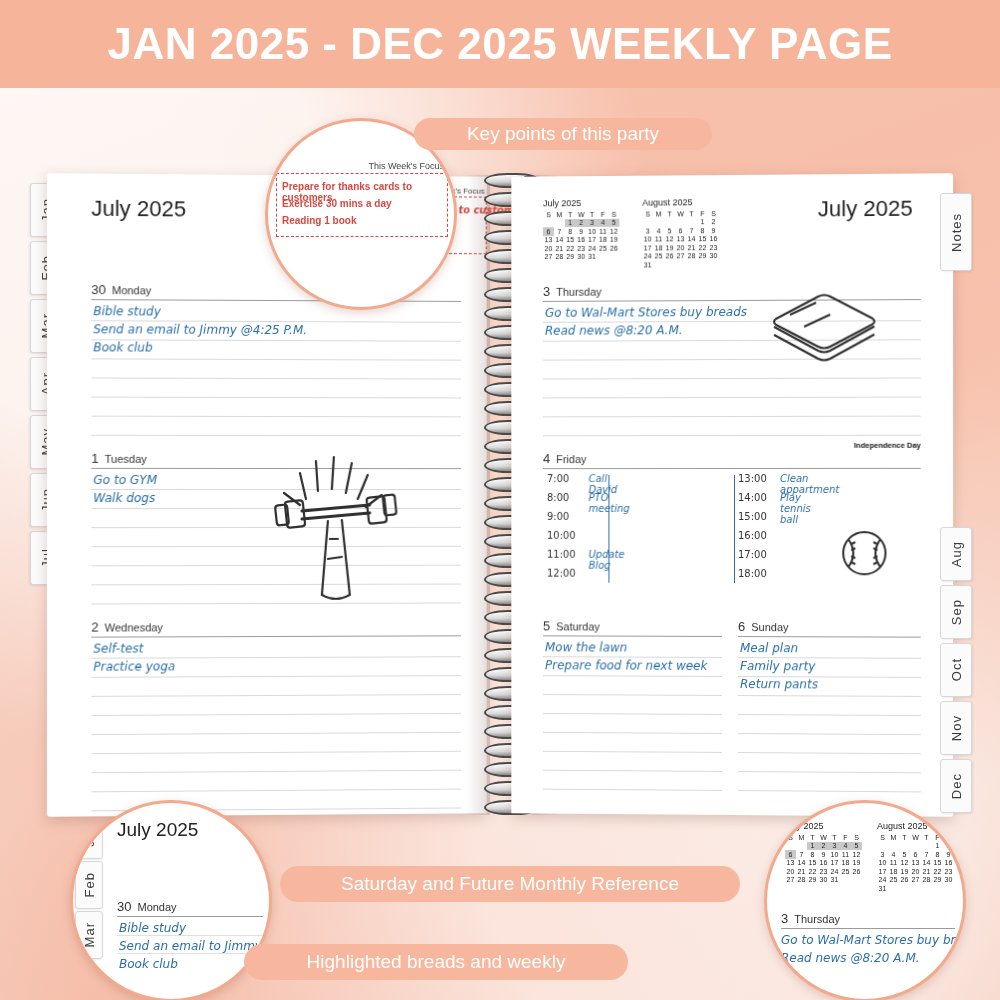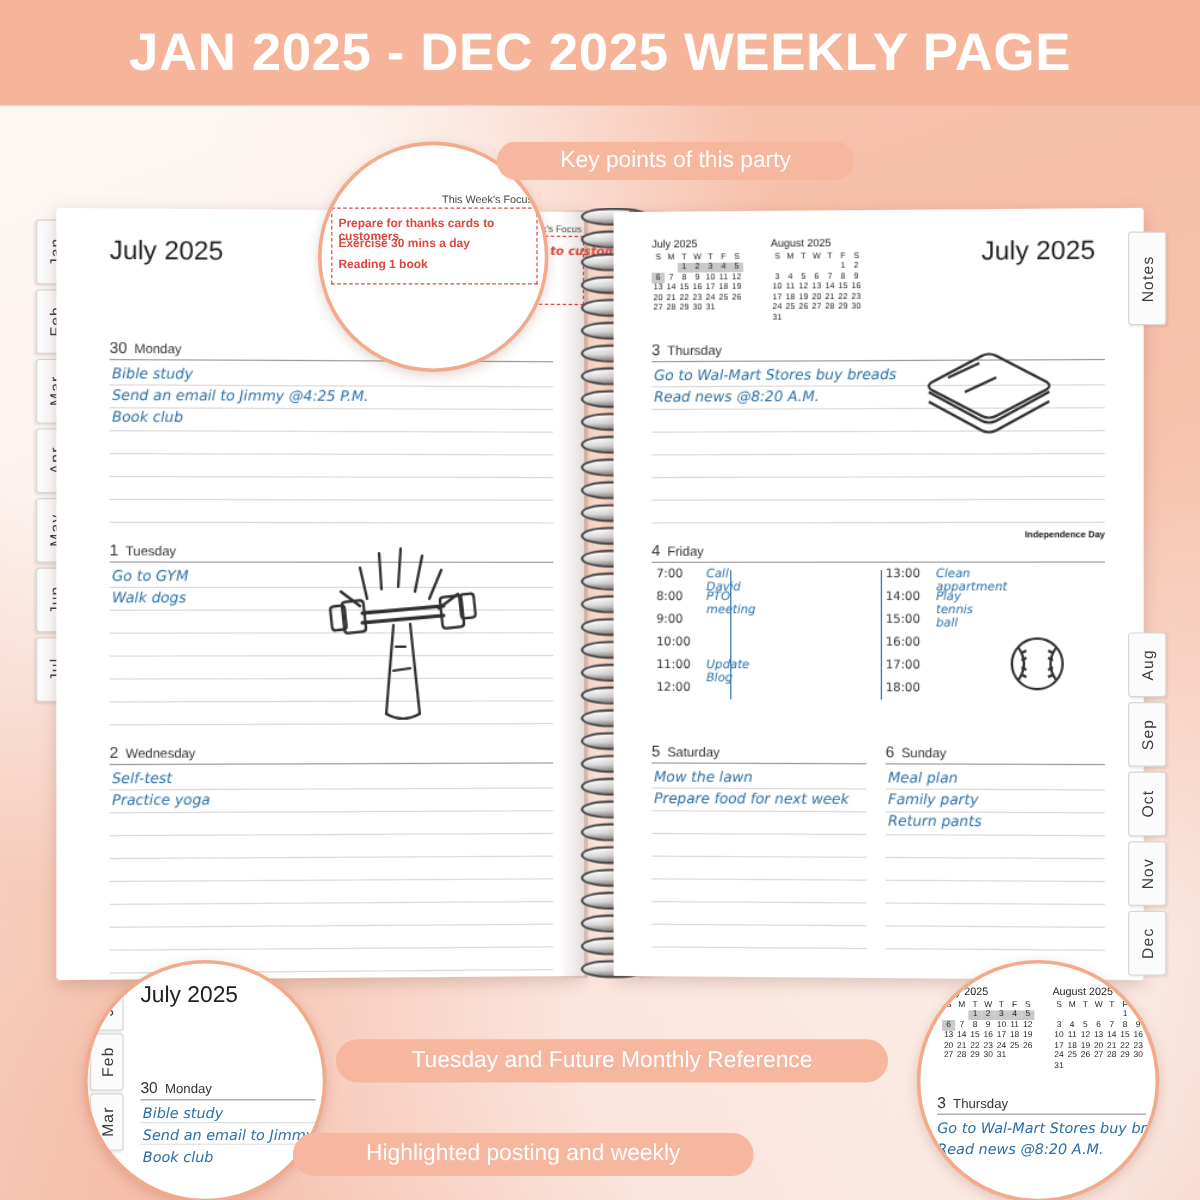--- a/index.html
+++ b/index.html
@@ -790,17 +790,17 @@
     </div>
     <div style="position:absolute;left:14px;top:108px;right:8px;border-bottom:1px solid #9b9b9b;font-size:11px;color:#333;padding-bottom:2px;">
       <b style="font-weight:normal;font-size:13px;margin-right:6px;">3</b><span>Thursday</span>
     </div>
     <div class="entry" style="left:14px;top:130px;">Go to Wal-Mart Stores buy breads</div>
     <div class="entry" style="left:14px;top:148px;">Read news @8:20 A.M.</div>
   </div>
 </div>
 
 <div class="pill" style="left:280px;top:866px;width:460px;height:36px;">
-  <span>Tuesday and Future Monthly Reference</span>
+  <span>Saturday and Future Monthly Reference</span>
 </div>
 <div class="pill" style="left:244px;top:944px;width:384px;height:36px;">
-  <span>Highlighted posting and weekly</span>
+  <span>Highlighted breads and weekly</span>
 </div>
 
 </body></html>

